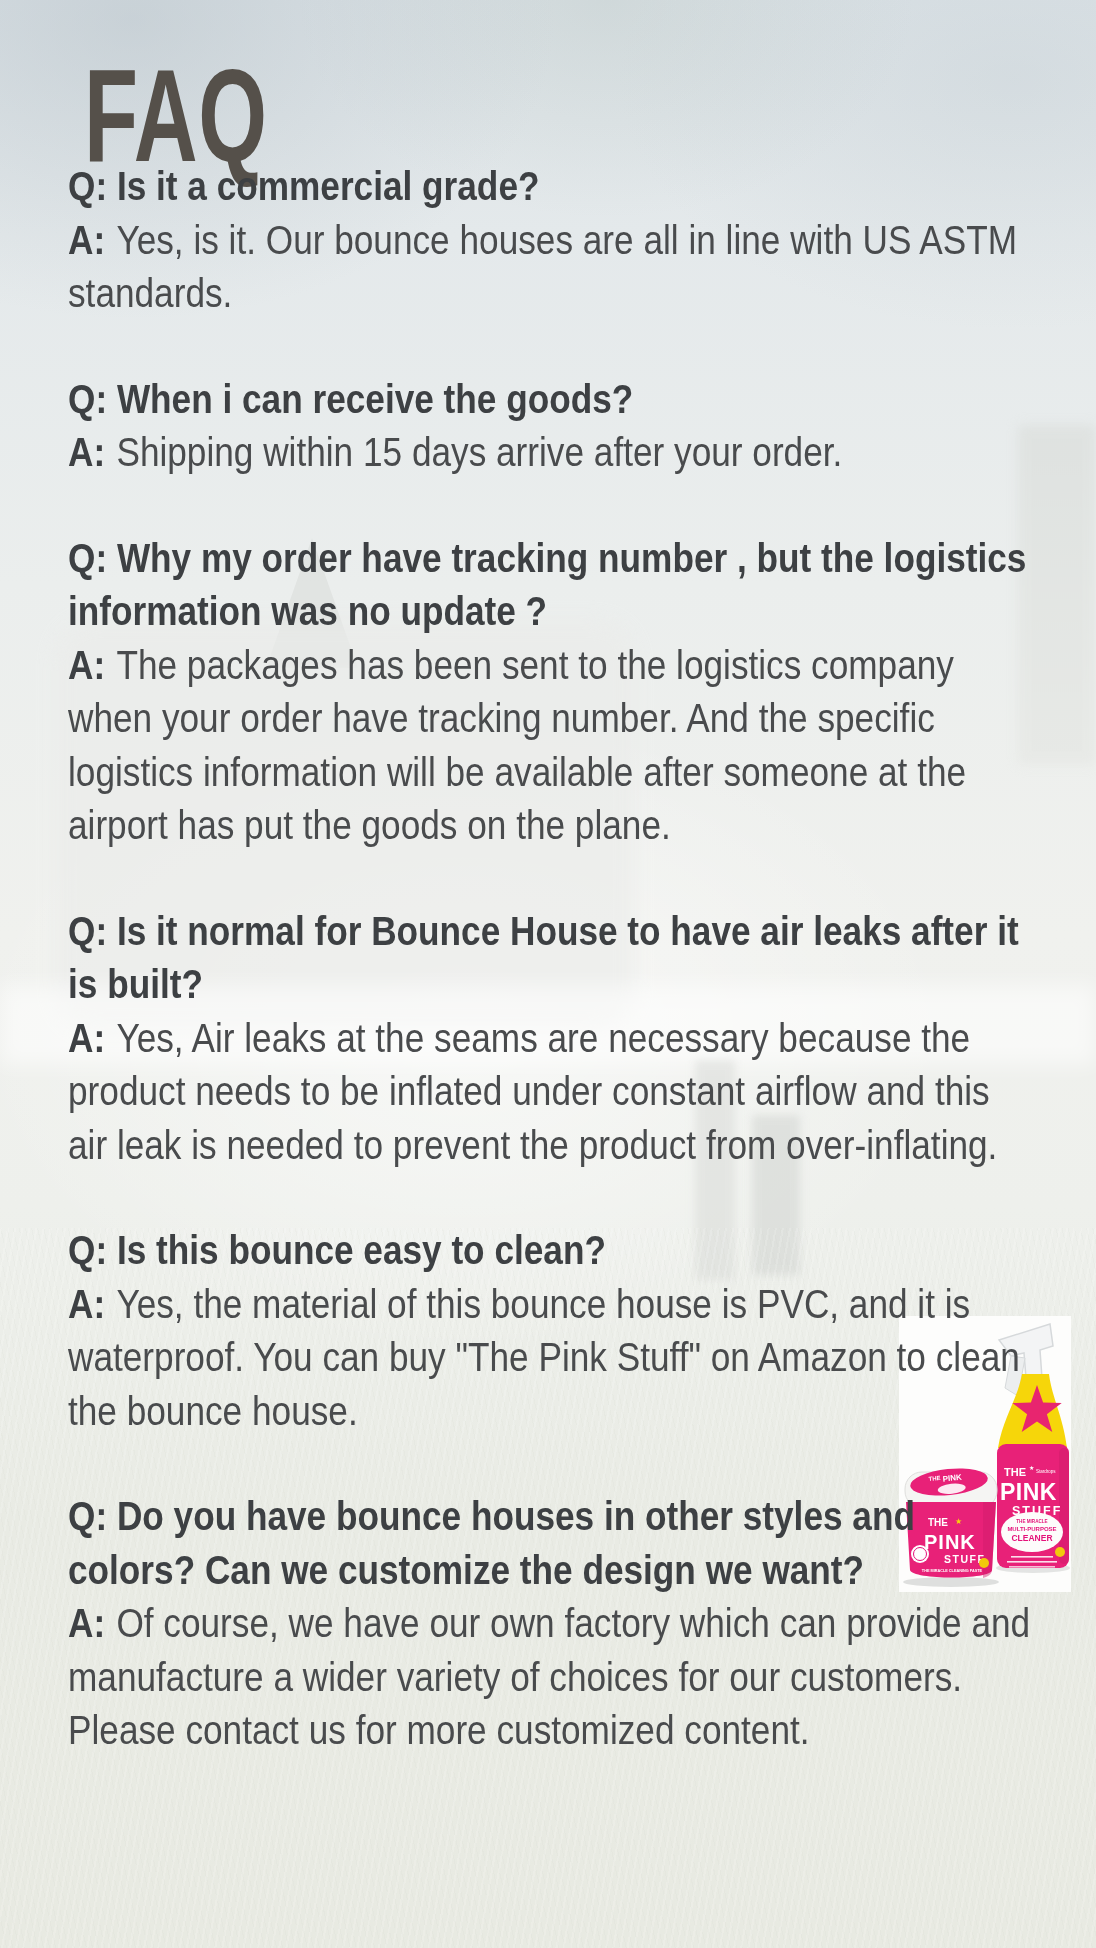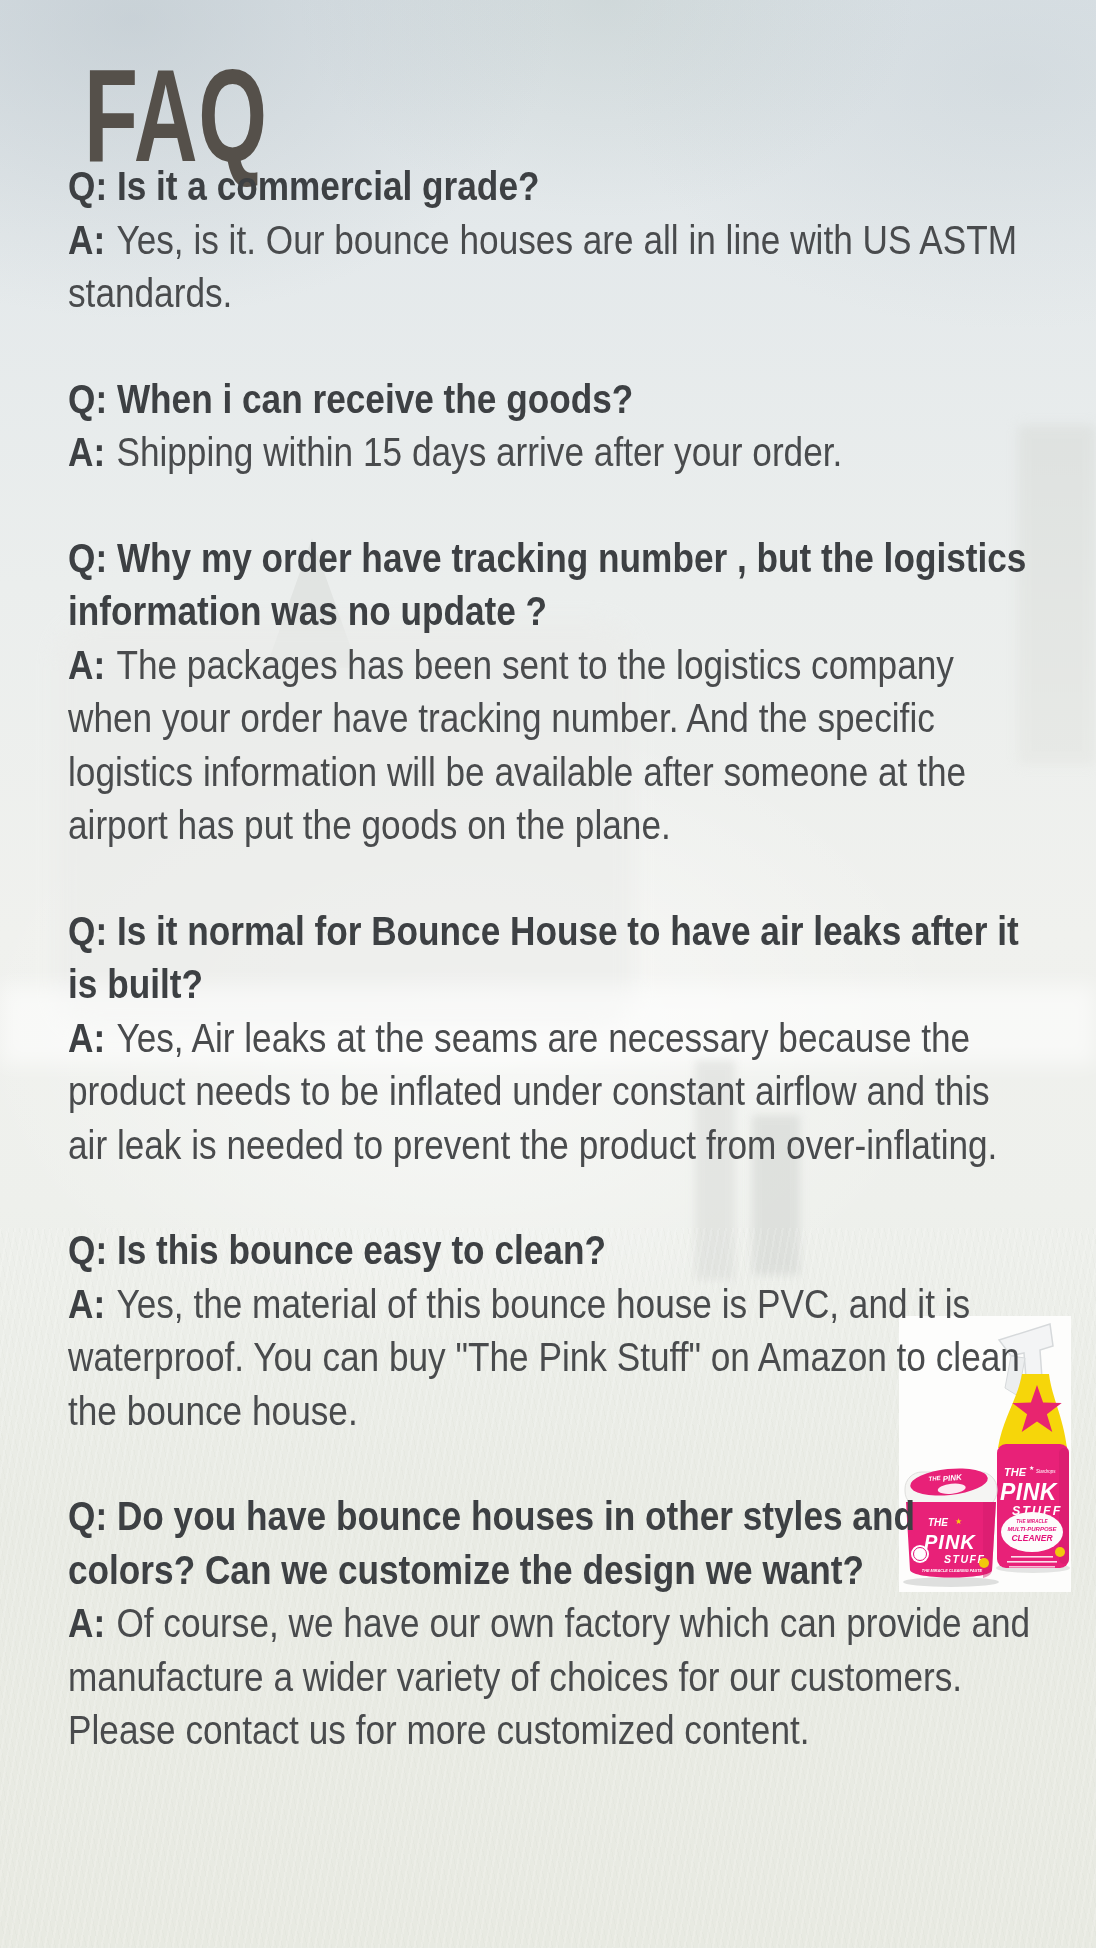--- a/index.html
+++ b/index.html
@@ -50,21 +50,20 @@
     z-index:2;
   }
   .faq-item{margin:0 0 52px 0;}
   .faq-item p{margin:0;}
   .q{font-weight:700;color:#3d4043;}
   .a-label{font-weight:700;color:#3d4043;margin-right:.32em;}
   
   .product{
     position:absolute;left:899px;top:1316px;width:188px;height:276px;
     z-index:1;
-    font-style:italic;
   }
   .product svg{display:block;}
 </style>
 </head>
 <body>
 
 <div class="page">
 
   <div class="bg"></div>
   <div class="bg-shape spire"></div>

